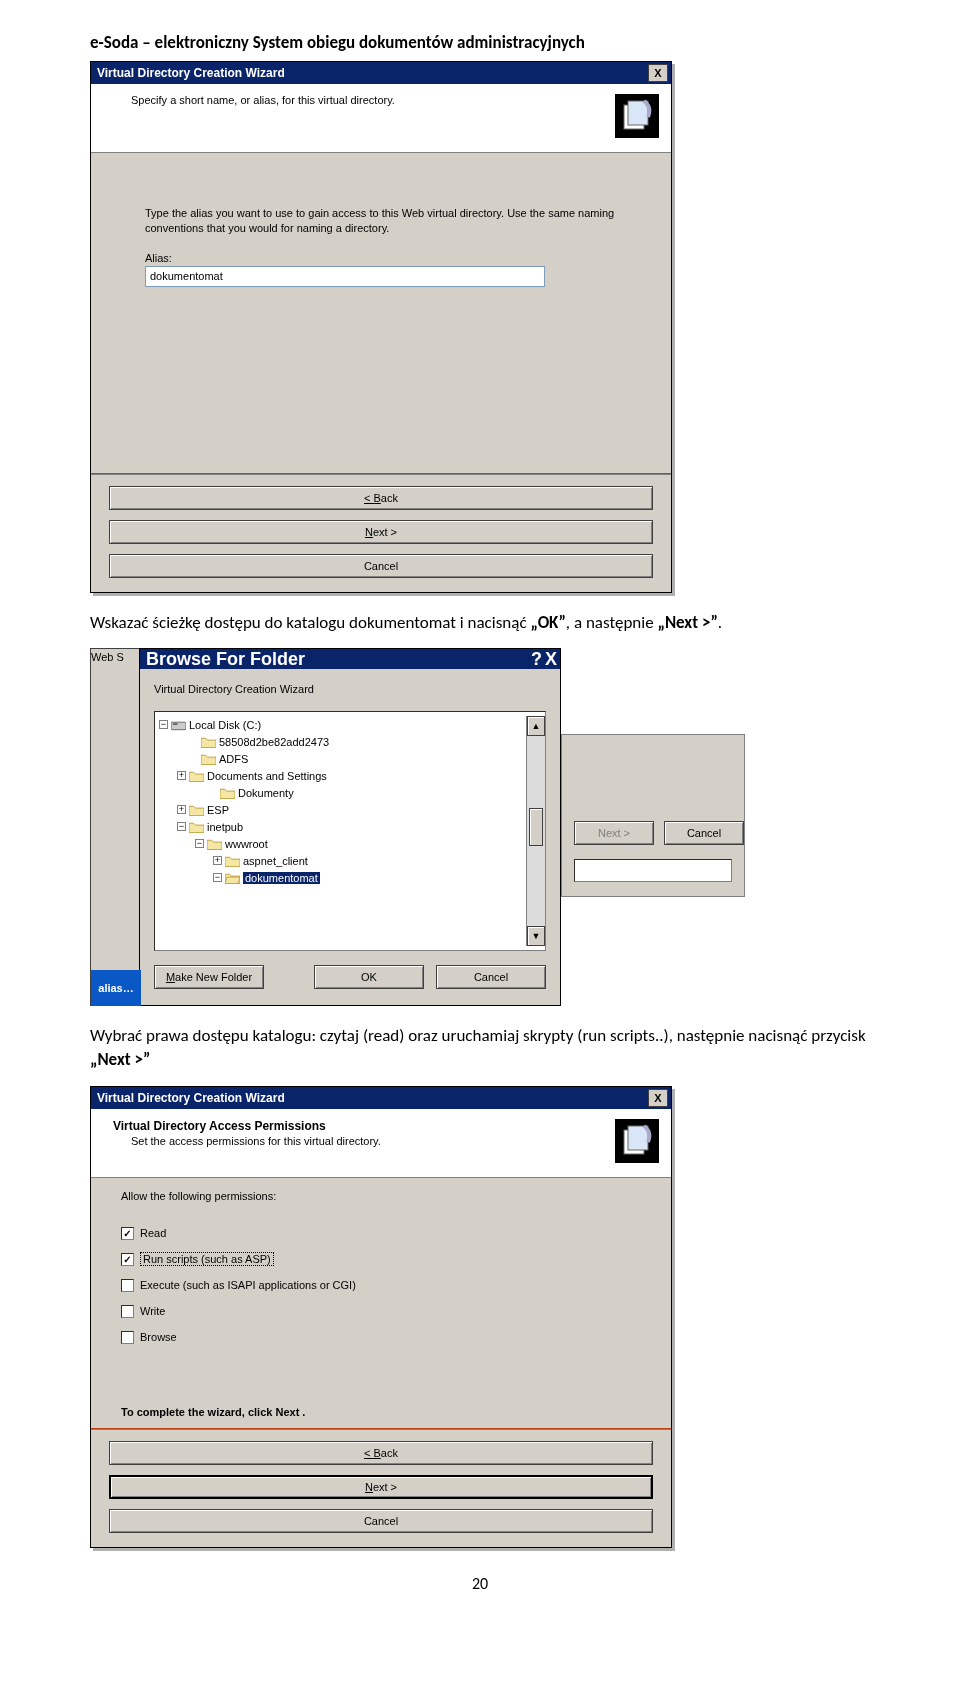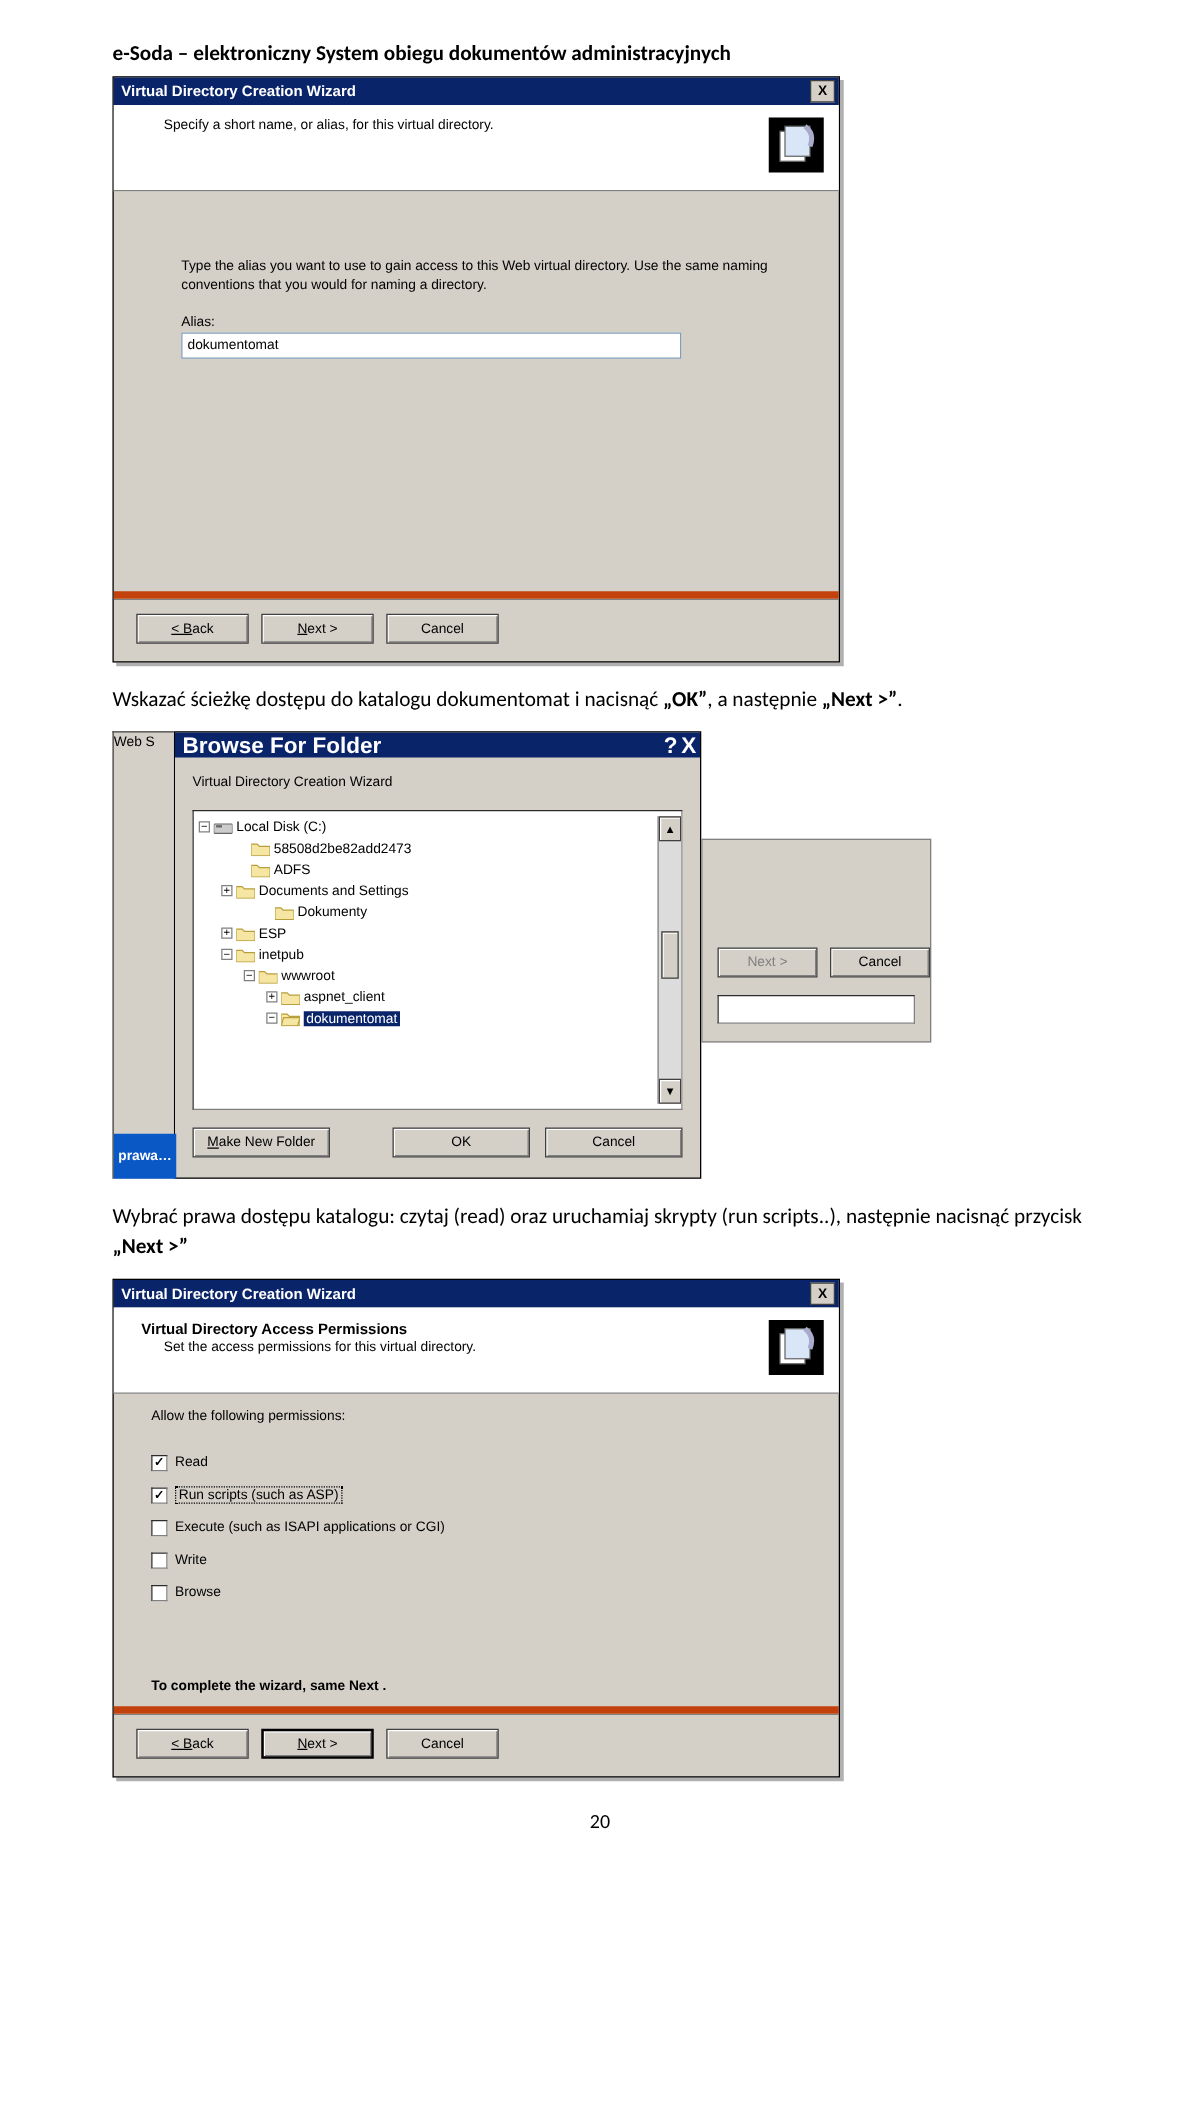--- a/index.html
+++ b/index.html
@@ -91,25 +91,27 @@
     width:400px;
     height:21px;
     border:1px solid #7f9db9;
     background:#fff;
     padding:2px 4px;
     font:11px Tahoma,Arial,sans-serif;
     box-sizing:border-box;
   }
   .dlg-spacer{height:180px;}
   .dlg-footer{
-    border-top:6px solid #c2410c;
+    border-top:1px solid #c2410c;
     box-shadow:inset 0 1px 0 #808080;
     padding:12px 18px 14px;
     display:flex;
+    justify-content:flex-end;
     gap:10px;
+    flex-direction:column;
   }
   .btn{
     min-width:90px;
     height:24px;
     font:11px Tahoma,Arial,sans-serif;
     background:#d4d0c8;
     border:1px solid #404040;
     box-shadow:inset 1px 1px 0 #fff, inset -1px -1px 0 #808080;
     padding:0 6px;
     cursor:default;
@@ -284,21 +286,21 @@
 
   <p class="paragraph">
     <span>Wskazać ścieżkę dostępu do katalogu dokumentomat i nacisnąć </span>
     <span class="quoted bold">OK</span><span>, a następnie </span>
     <span class="quoted bold">Next &gt;</span><span>.</span>
   </p>
 
   <div class="browse-wrap">
     <div class="browse-bg-strip">
       <span class="side-label">Web S</span>
-      <div class="taskbar">prawa…</div>
+      <div class="taskbar">alias…</div>
     </div>
 
     <div class="browse-dialog">
       <div class="browse-titlebar">
         <span>Browse For Folder</span>
         <span class="tb-group">
           <span class="tb-btn">?</span>
           <span class="tb-btn">X</span>
         </span>
       </div>
@@ -445,21 +447,21 @@
       </div>
       <div class="checkline">
         <span class="chk"></span>
         <span class="txt"><span class="u">W</span>rite</span>
       </div>
       <div class="checkline">
         <span class="chk"></span>
         <span class="txt">Br<span class="u">o</span>wse</span>
       </div>
 
-      <div class="perm-complete">To complete the wizard, same Next .</div>
+      <div class="perm-complete">To complete the wizard, click Next .</div>
     </div>
     <div class="dlg-footer">
       <button class="btn"><span class="u">&lt; B</span>ack</button>
       <button class="btn" style="border:2px solid #000;"><span class="u">N</span>ext &gt;</button>
       <button class="btn">Cancel</button>
     </div>
   </div>
 
   <div class="page-number">20</div>
 

